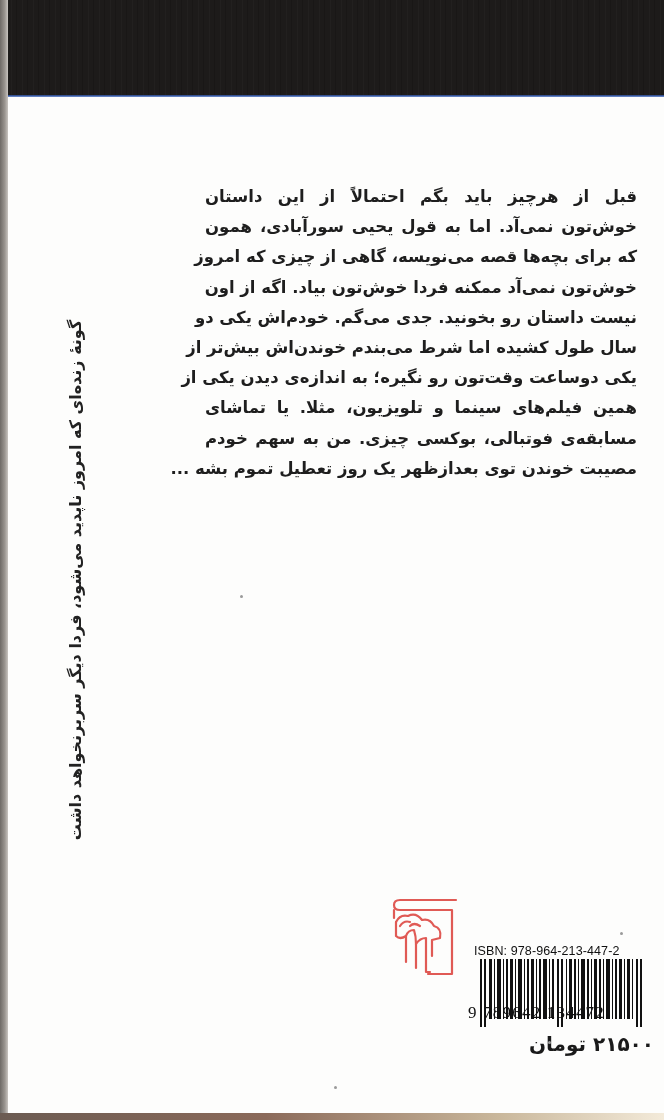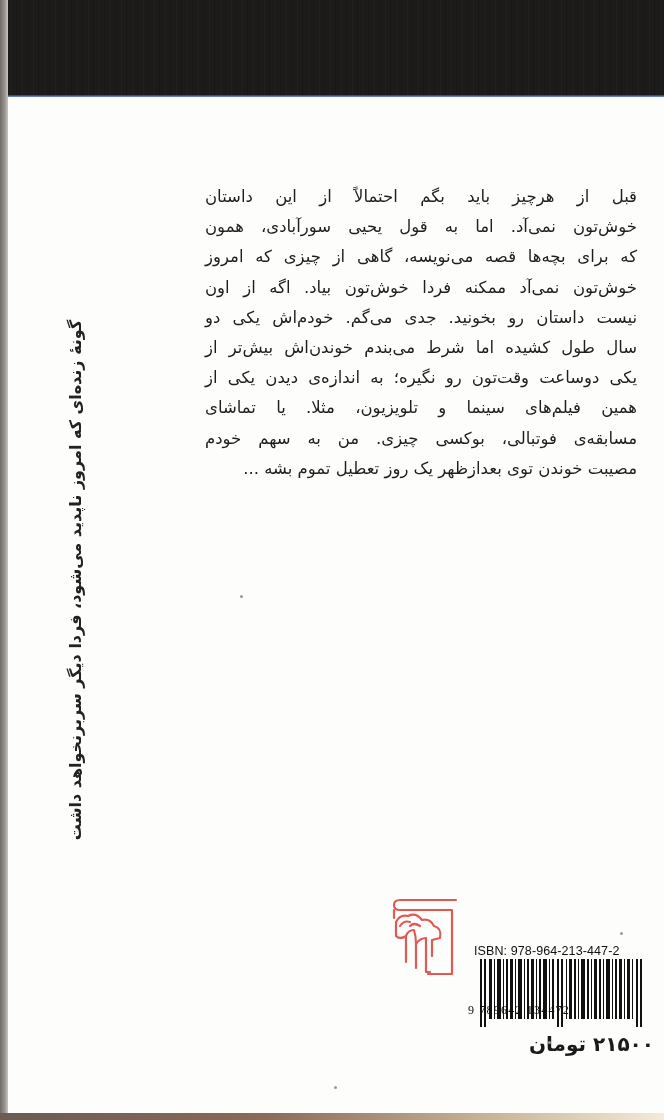--- a/index.html
+++ b/index.html
@@ -3,30 +3,30 @@
 <meta charset="utf-8">
 <style>
   html, body { margin:0; padding:0; }
   body { width:664px; height:1120px; position:relative; overflow:hidden; background:#fdfdfc; font-family:"DejaVu Sans", sans-serif; }
   .top-band { position:absolute; left:0; top:0; width:664px; height:96px; background:#1d1b1a;
     background-image: repeating-linear-gradient(90deg, rgba(255,255,255,0.025) 0 1px, transparent 1px 5px, rgba(0,0,0,0.15) 5px 6px, transparent 6px 11px); }
   .top-edge { position:absolute; left:8px; top:95px; width:656px; height:2px; background:#3a5fb0; opacity:.8; }
   .left-edge { position:absolute; left:0; top:0; width:8px; height:1120px; background:linear-gradient(90deg,#6e6a66,#9a9590 60%,#c8c4c0); }
   .bottom-edge { position:absolute; left:0; top:1113px; width:664px; height:7px; background:linear-gradient(90deg,#6b5b52,#8b6a5a 40%,#c9b79b 75%,#f3ead9); }
   .blurb { position:absolute; left:205px; top:182px; width:432px; direction:rtl; text-align:justify; text-align-last:justify; }
-  .blurb .line { display:block; height:30.2px; line-height:30.2px; font-size:16.5px; color:#1e1e1e; white-space:nowrap; text-align-last:justify; text-align:justify; }
+  .blurb .line { display:block; height:30.2px; line-height:30.2px; font-size:16.5px; color:#1e1e1e; white-space:nowrap; text-align-last:justify; text-align:justify;font-weight:bold; }
   .blurb .line.last { text-align-last:right; }
   .spine-quote { position:absolute; left:52px; top:320px; width:46px; height:520px; }
   .spine-quote span { position:absolute; left:50%; top:50%; transform:translate(-50%,-50%) rotate(-90deg); white-space:nowrap; font-size:16px; font-weight:bold; color:#222; direction:rtl; }
   .logo { position:absolute; left:386px; top:896px; width:76px; height:80px; }
   .barcode-wrap { position:absolute; left:468px; top:944px; width:178px; height:88px; }
   .isbn { position:absolute; left:6px; top:0; font-family:"Liberation Sans", sans-serif; font-size:12.5px; color:#111; white-space:nowrap; letter-spacing:0.1px; }
   .bars { position:absolute; left:12px; top:15px; width:164px; height:60px; }
   .bars i { position:absolute; top:0; height:60px; background:#111; }
-  .digits { position:absolute; left:0; top:59px; width:178px; font-family:"Liberation Serif", serif; font-size:12px; color:#111; letter-spacing:1.2px; white-space:nowrap; }
+  .digits { position:absolute; left:0; top:59px; width:178px; font-family:"Liberation Serif", serif; font-size:17px; color:#111; letter-spacing:1.2px; white-space:nowrap; }
   .price { position:absolute; left:505px; top:1032px; direction:rtl; font-size:20px; font-weight:bold; color:#1a1a1a; white-space:nowrap;margin-left:24px; }
   .speck { position:absolute; width:3px; height:3px; border-radius:50%; background:#9a9a9a; }
 </style>
 </head>
 <body>
 
 <div class="top-band"></div>
 <div class="top-edge"></div>
 <div class="left-edge"></div>
 <div class="bottom-edge"></div>

